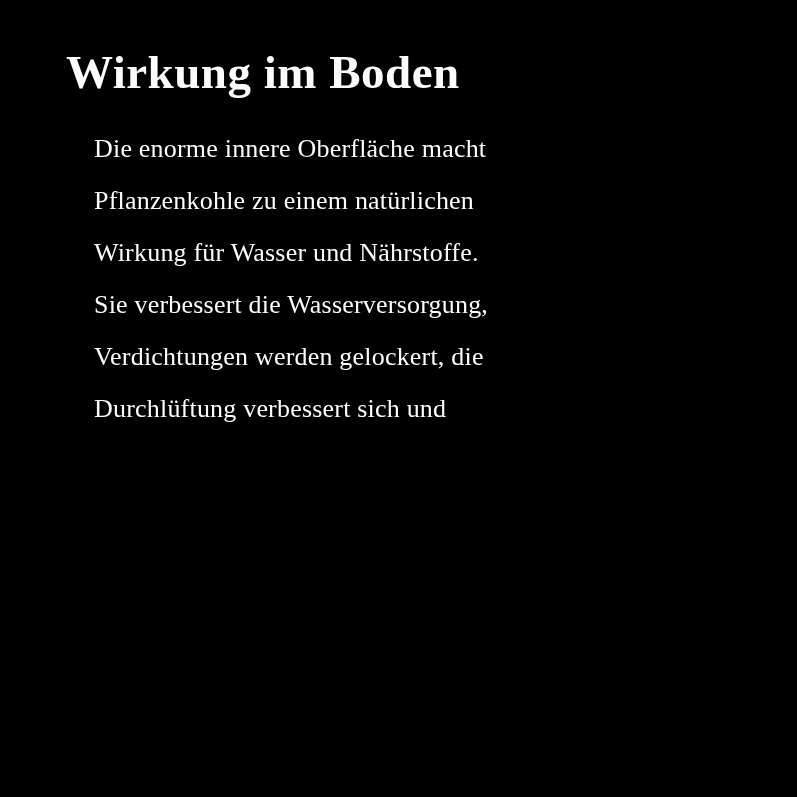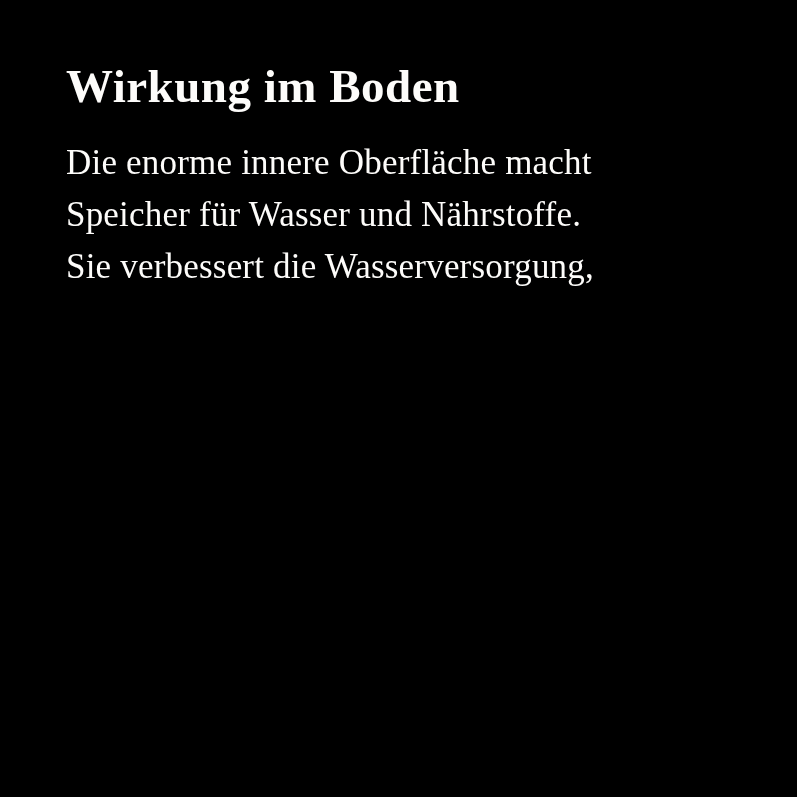--- a/index.html
+++ b/index.html
@@ -10,44 +10,48 @@
     width: 797px;
     height: 797px;
     background: #000000;
     overflow: hidden;
     font-family: "Liberation Serif", "DejaVu Serif", serif;
   }
   .slide {
     box-sizing: border-box;
     width: 797px;
     height: 797px;
-    padding: 60px 56px 0 66px;
+    padding: 46px 56px 0 66px;
     color: #fdfcfa;
   }
   .title {
     margin: 0 0 24px 0;
     font-family: "Liberation Serif", "DejaVu Serif", serif;
     font-weight: 700;
     font-size: 47px;
     line-height: 1.12;
     letter-spacing: 0.5px;
   }
   .paragraph {
-    font-size: 35px;
+    font-size: 26px;
     line-height: 52px;
     font-weight: 400;
     letter-spacing: 0.2px;
+    margin-left: 28px;
   }
   .paragraph .line {
     white-space: nowrap;
   }
 </style>
 </head>
 <body style="background: rgb(0, 0, 0);">
 
 <div class="slide" style="color: rgb(253, 252, 250);">
   <h1 class="title">Wirkung im Boden</h1>
   <div class="paragraph">
     <div class="line">Die enorme innere Oberfläche macht</div>
-    <div class="line">Speicher für Wasser und Nährstoffe.</div>
+    <div class="line">Pflanzenkohle zu einem natürlichen</div>
+    <div class="line">Wirkung für Wasser und Nährstoffe.</div>
     <div class="line">Sie verbessert die Wasserversorgung,</div>
+    <div class="line">Verdichtungen werden gelockert, die</div>
+    <div class="line">Durchlüftung verbessert sich und</div>
   </div>
 </div>
 
 </body></html>

